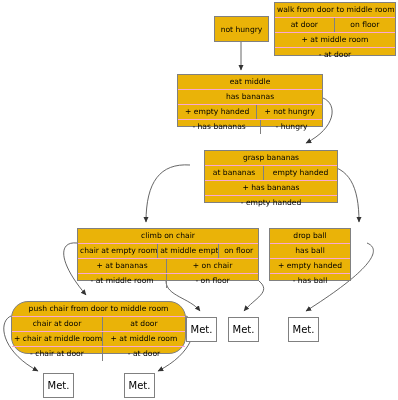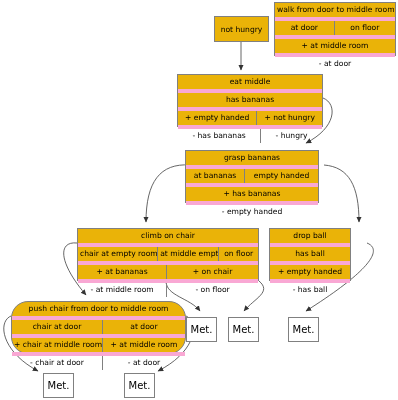--- a/index.html
+++ b/index.html
@@ -2,37 +2,37 @@
 <html><head>
 <meta charset="utf-8">
 <style>
   html,body{margin:0;padding:0;background:#ffffff;}
   body{width:398px;height:400px;position:relative;overflow:hidden;
        font-family:"DejaVu Sans","Liberation Sans",sans-serif;color:#000;}
   #canvas{position:absolute;left:0;top:0;width:398px;height:400px;}
   svg.edges{position:absolute;left:0;top:0;width:398px;height:400px;pointer-events:none;}
 
   .node{position:absolute;border:1px solid #808080;background:#eab308;box-sizing:border-box;}
-  .node .row{border-top:4px solid #f9a8d4;display:flex;box-sizing:border-box;}
+  .node .row{border-top:1px solid #f9a8d4;display:flex;box-sizing:border-box;}
   .node .row:first-child{border-top:none;}
   .cell{flex:1 1 auto;text-align:center;font-size:7.6px;line-height:12px;
         padding:1px 2px;box-sizing:border-box;white-space:nowrap;overflow:hidden;}
   .cell + .cell{border-left:1px solid #808080;}
   .title{font-size:7.6px;line-height:12px;text-align:center;padding:1px 2px;box-sizing:border-box;}
 
   .leaf{position:absolute;border:1px solid #808080;background:#fff;box-sizing:border-box;
         display:flex;align-items:center;justify-content:center;font-size:10px;}
 
   
   #n-nothungry{left:214px;top:16px;width:55px;height:26px;}
   #n-nothungry .title{line-height:24px;}
 
   #n-walk{left:274px;top:2px;width:122px;height:54px;}
   #n-eat{left:177px;top:74px;width:146px;height:53px;}
-  #n-grasp{left:185px;top:150px;width:134px;height:53px;}
+  #n-grasp{left:204px;top:150px;width:134px;height:53px;}
   #n-climb{left:77px;top:228px;width:182px;height:53px;}
   #n-drop{left:269px;top:228px;width:82px;height:53px;}
   #n-push{left:11px;top:301px;width:175px;height:53px;border-radius:17px;}
 
   #m1{left:186px;top:317px;width:31px;height:25px;}
   #m2{left:228px;top:317px;width:31px;height:25px;}
   #m3{left:288px;top:317px;width:31px;height:25px;}
   #m4{left:43px;top:373px;width:31px;height:25px;}
   #m5{left:124px;top:373px;width:31px;height:25px;}
 </style>

